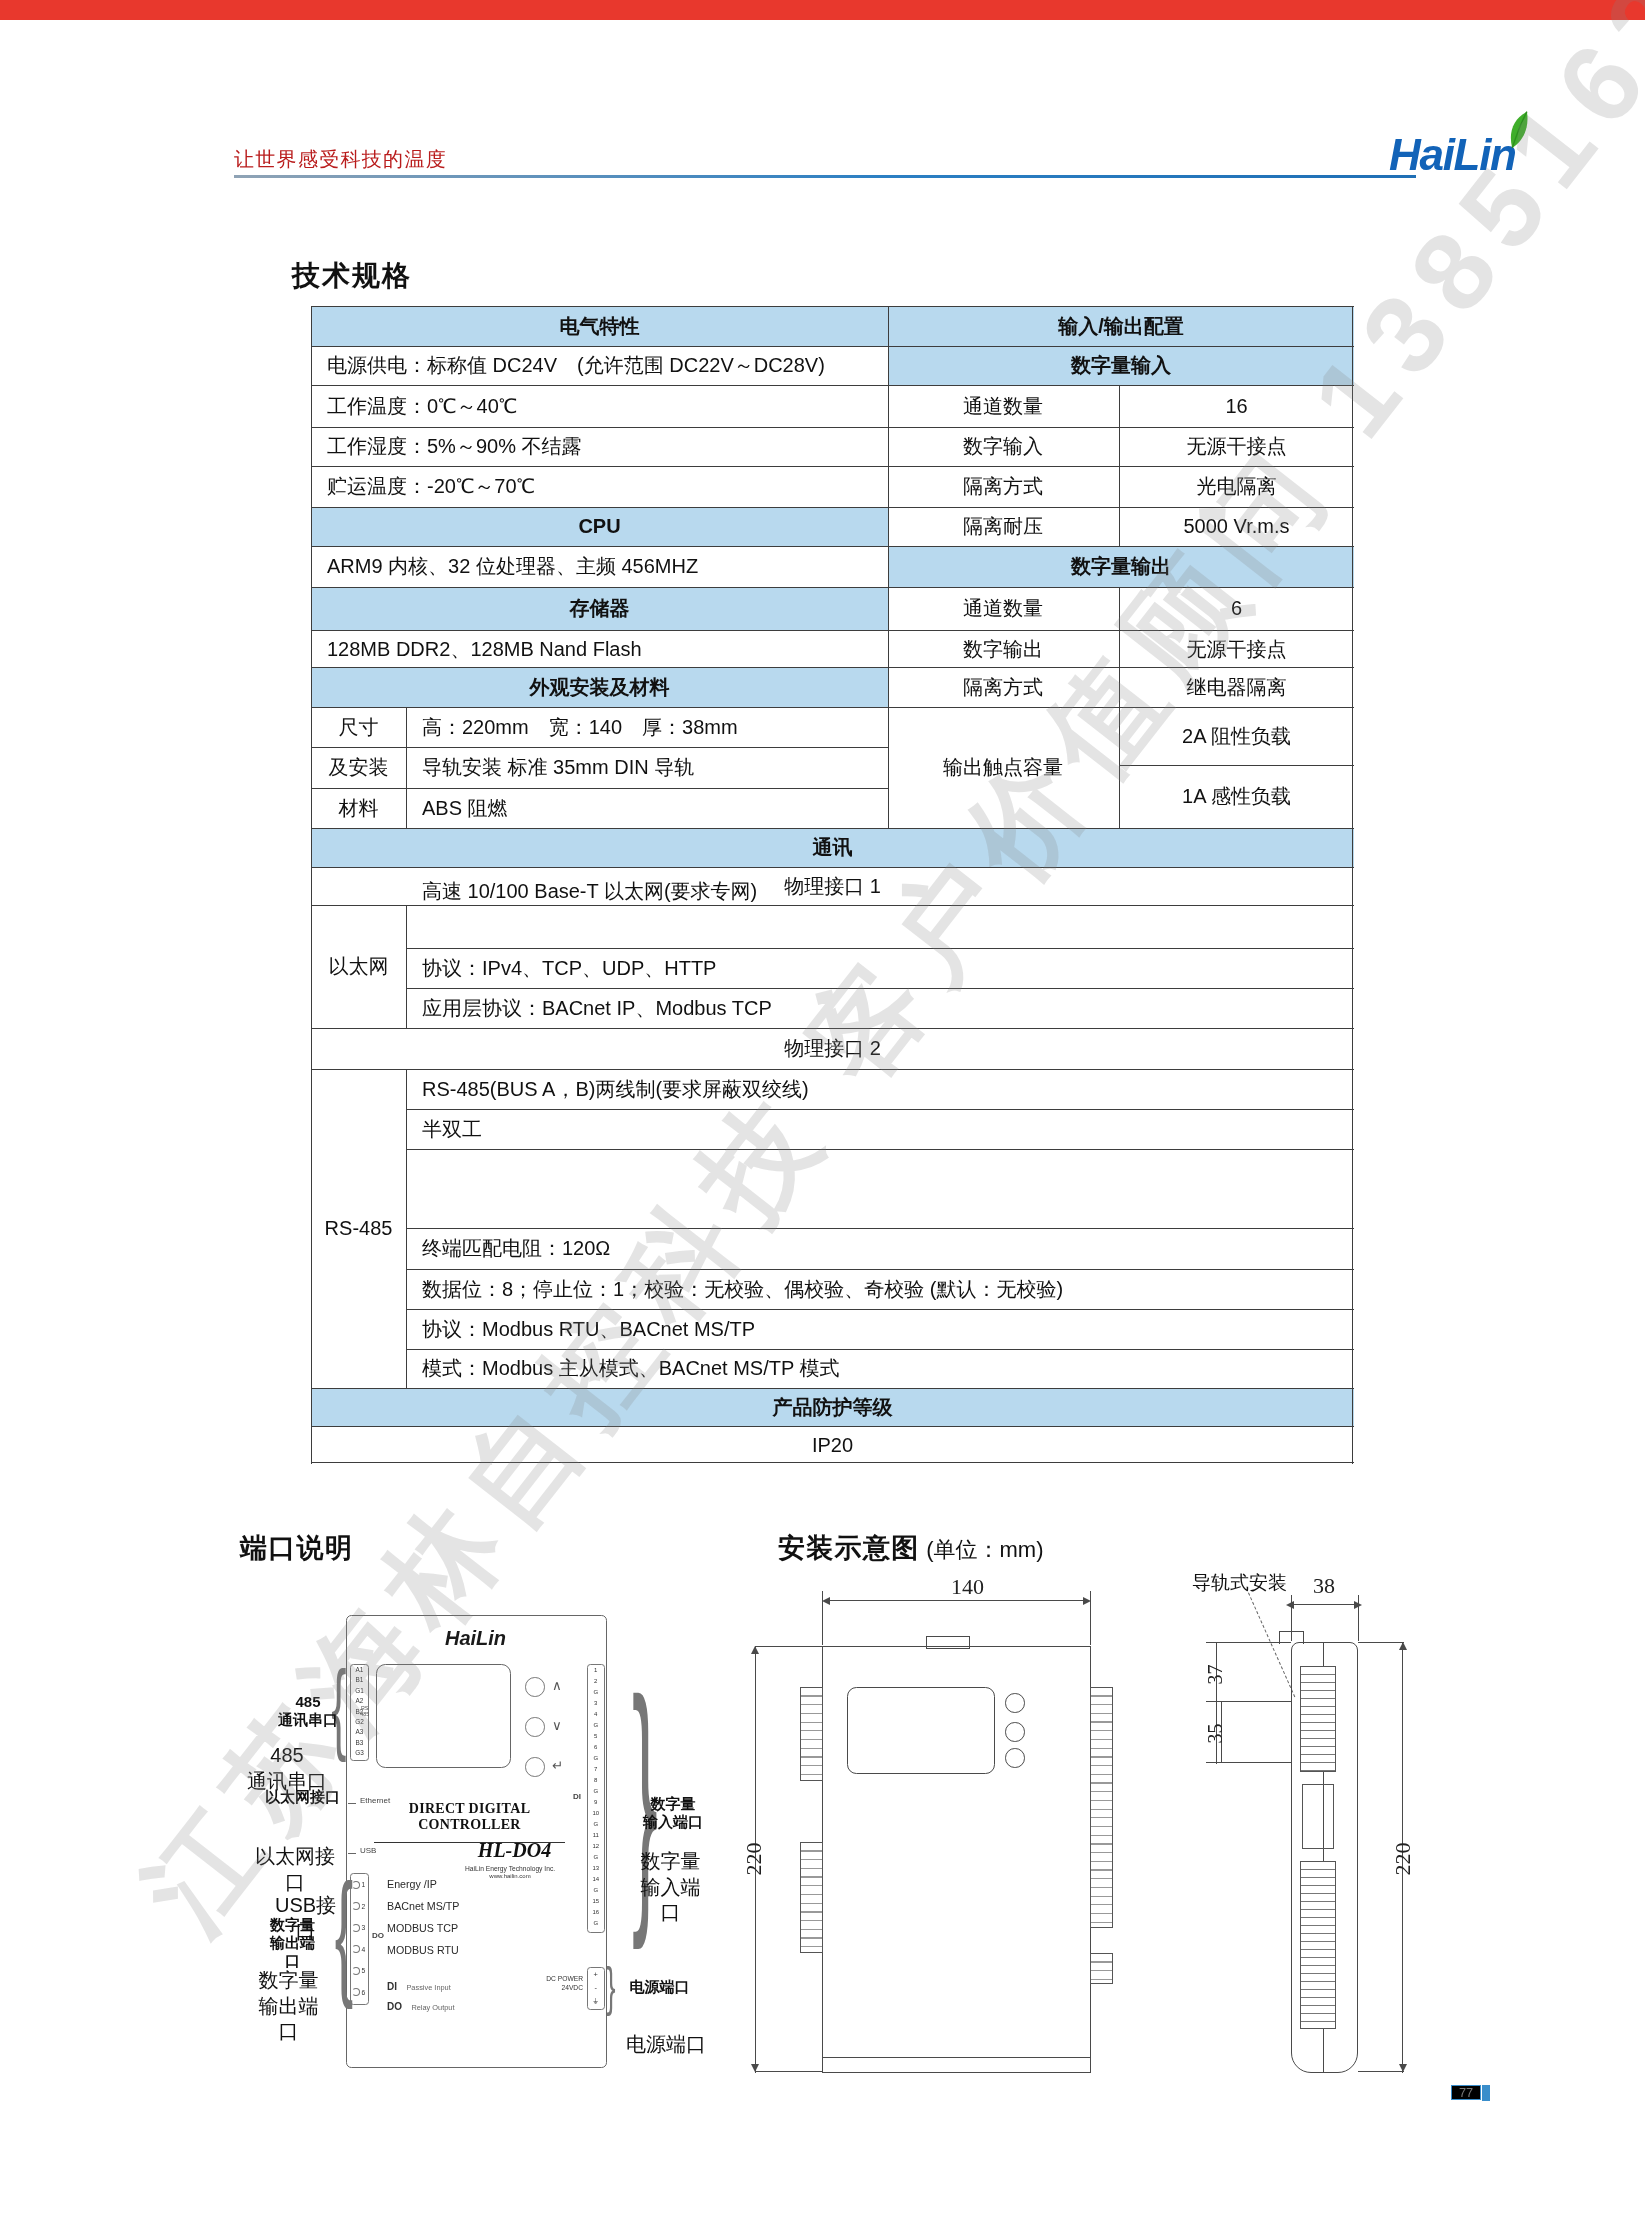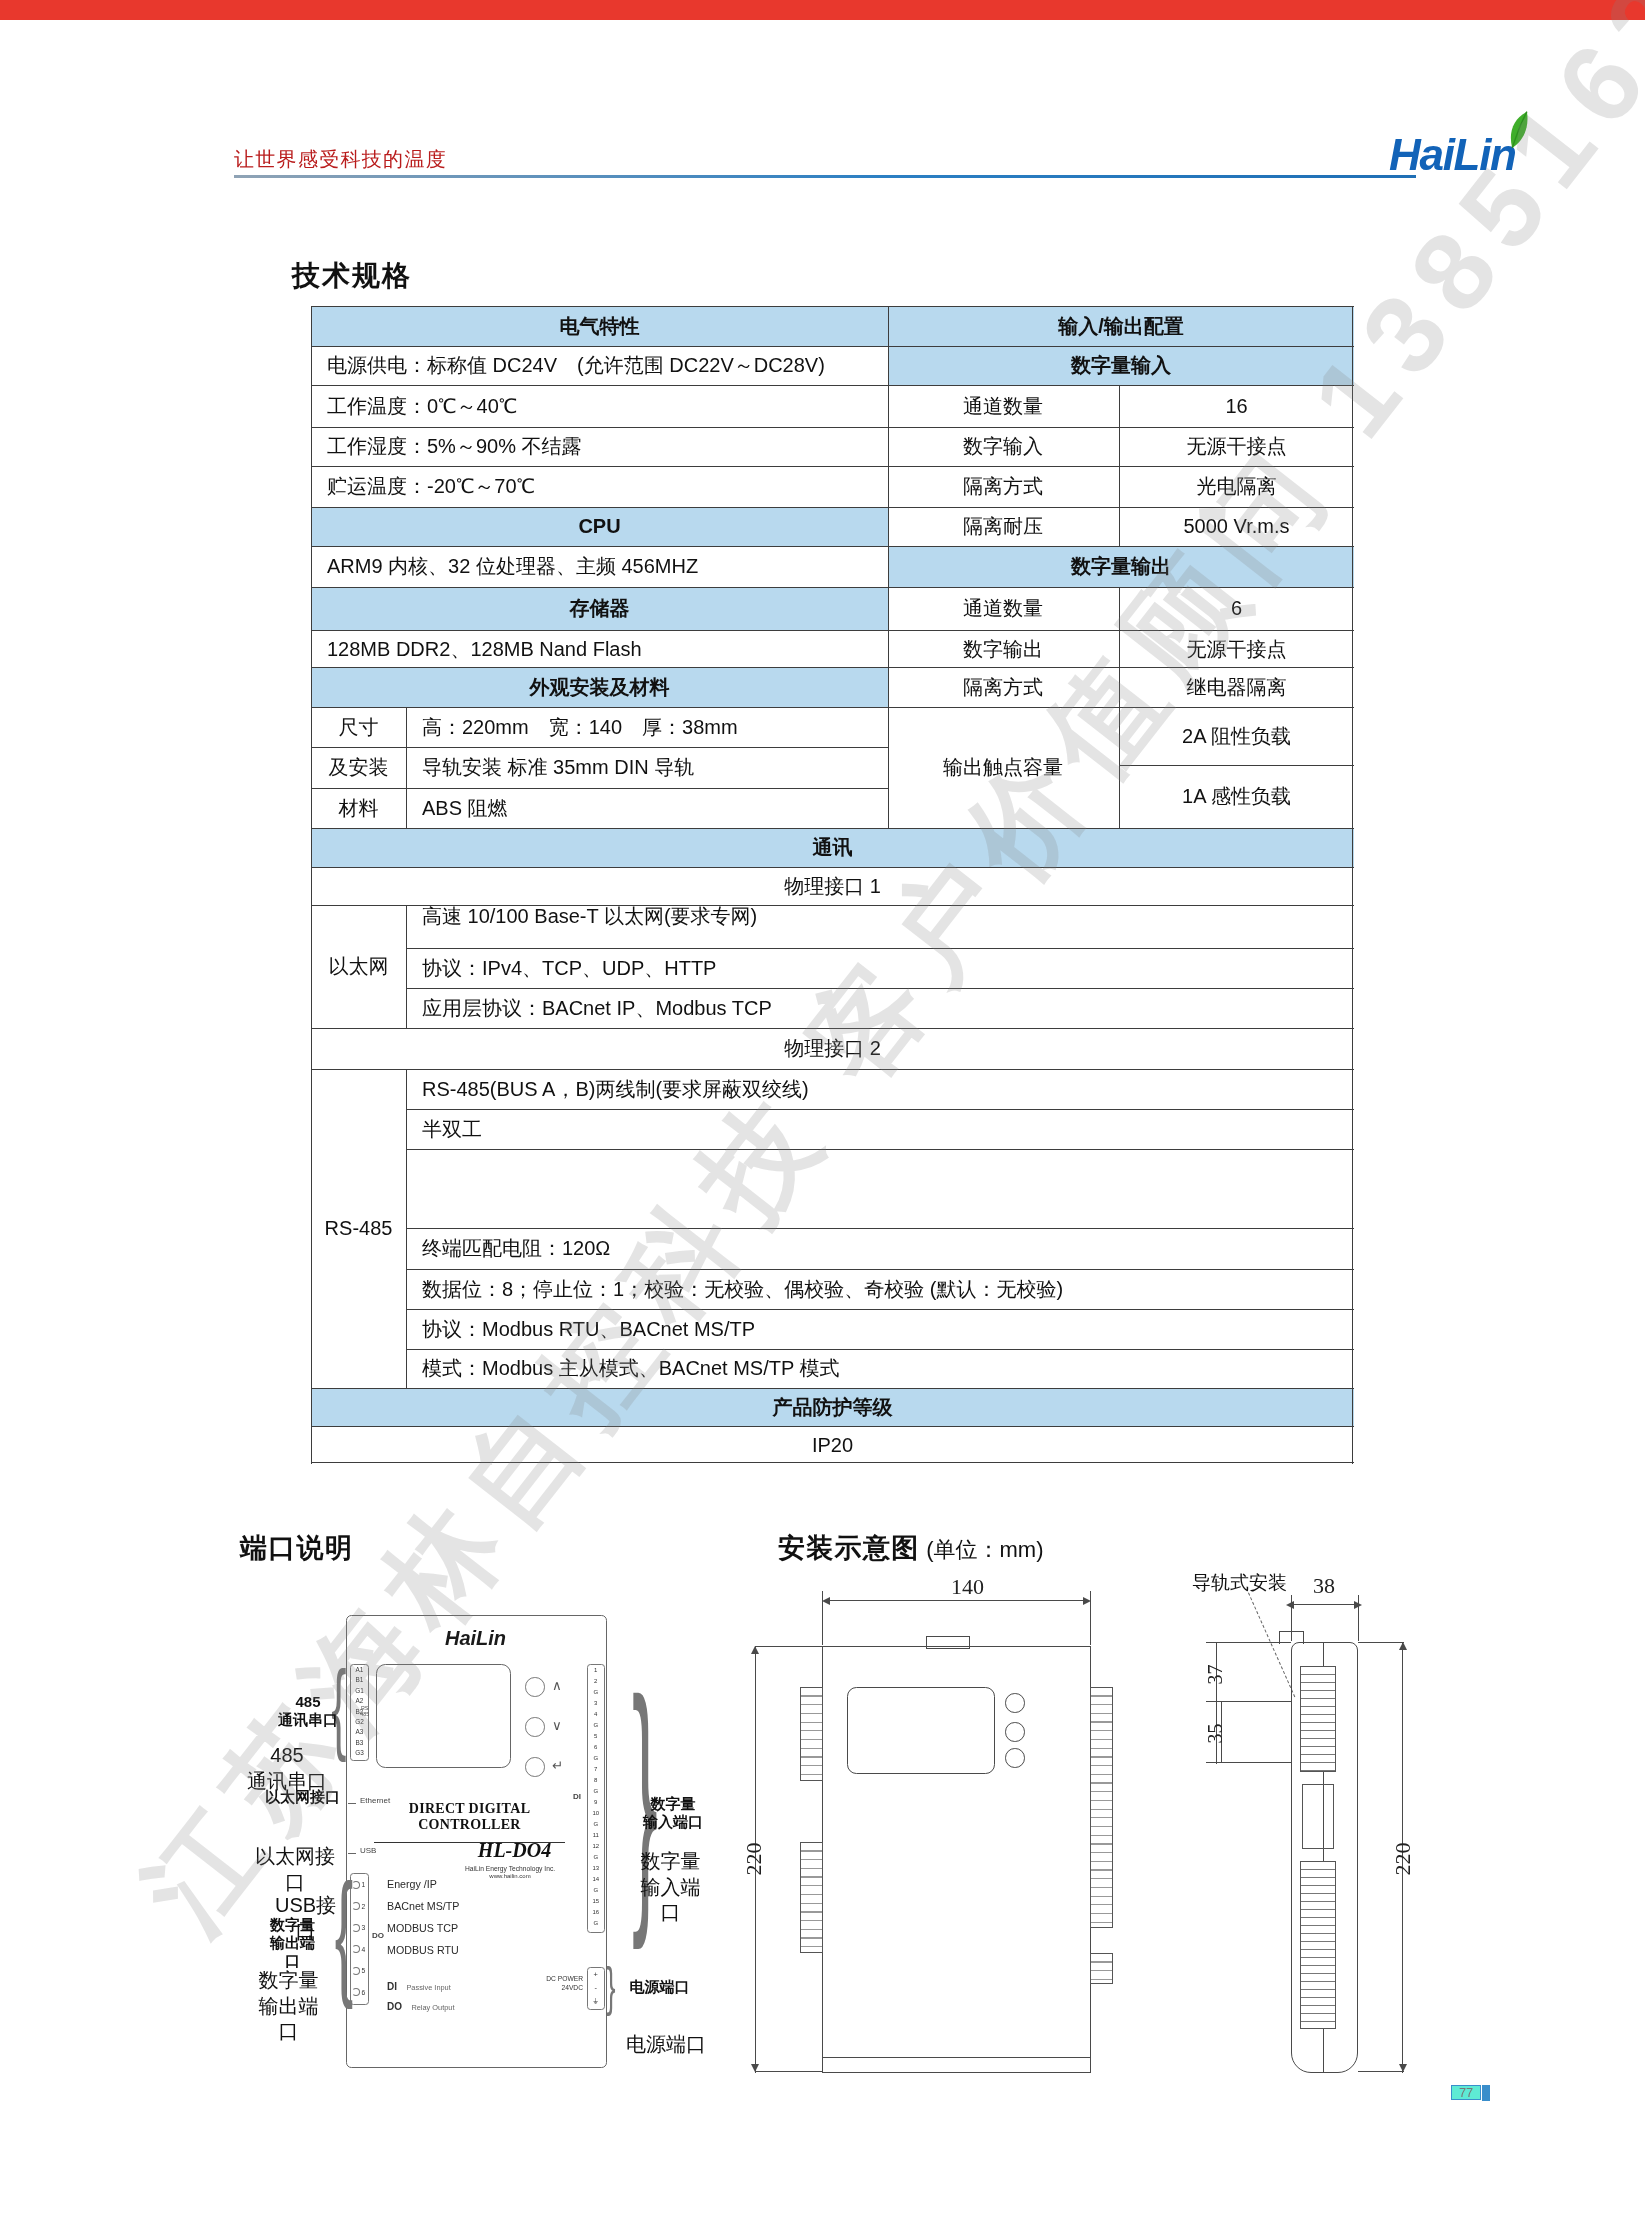--- a/index.html
+++ b/index.html
@@ -104,21 +104,21 @@
   #sclip{position:absolute;left:540px;top:66px;width:23px;height:12px;border:1.3px solid #4a4a4a;border-bottom:none;}
   #sbracket{position:absolute;left:482px;top:136px;width:71px;height:62px;border:1.3px solid #4a4a4a;
             border-right:none;box-sizing:border-box;}
   .sstack{position:absolute;border:1.3px solid #555;box-sizing:border-box;
           background:repeating-linear-gradient(180deg,#fff 0 6.7px,#777 6.7px 8px);}
   #sleader{position:absolute;left:509px;top:28px;height:114px;border-left:1.3px dashed #666;
            transform:rotate(-24deg);transform-origin:top left;}
   
   #footer-badge{left:1451px;top:2085px;width:39px;height:16px;z-index:3;}
   #footer-badge .box{position:absolute;left:0;top:0;width:28px;height:13.4px;border:1.3px solid #3a8ecb;
-                     background:#5eead4;text-align:center;font-size:12.8px;line-height:13.4px;color:#777;}
+                     background:#000000;text-align:center;font-size:12.8px;line-height:13.4px;color:#777;}
   #footer-badge .sq{position:absolute;left:31px;top:0;width:8px;height:16px;background:#3a8ecb;}
 </style>
 </head>
 <body>
 
 <div id="page">
 
   <div class="abs" id="topbar"></div>
 
   <div class="abs" id="tagline">让世界感受科技的温度</div>
@@ -169,21 +169,21 @@
     <div class="c ctr" style="left:0;top:441px;width:95px;height:41px">及安装</div>
     <div class="c" style="left:95px;top:441px;width:482px;height:41px">导轨安装 标准 35mm DIN 导轨</div>
     <div class="c ctr" style="left:0;top:482px;width:95px;height:40px">材料</div>
     <div class="c" style="left:95px;top:482px;width:482px;height:40px">ABS 阻燃</div>
     <div class="c ctr" style="left:577px;top:401px;width:230px;height:121px">输出触点容量</div>
     <div class="c ctr" style="left:808px;top:401px;width:235px;height:58px">2A 阻性负载</div>
     <div class="c ctr" style="left:808px;top:459px;width:235px;height:63px">1A 感性负载</div>
     <div class="c blue" style="left:0;top:522px;width:1043px;height:39px">通讯</div>
     <div class="c ctr" style="left:0;top:561px;width:1043px;height:38px">物理接口 1</div>
     <div class="c ctr" style="left:0;top:599px;width:95px;height:123px">以太网</div>
-    <div class="c" style="left:95px;top:589px;width:948px;height:42px">高速 10/100 Base-T 以太网(要求专网)</div>
+    <div class="c" style="left:95px;top:564px;width:948px;height:42px">高速 10/100 Base-T 以太网(要求专网)</div>
     <div class="c" style="left:95px;top:642px;width:948px;height:40px">协议：IPv4、TCP、UDP、HTTP</div>
     <div class="c" style="left:95px;top:682px;width:948px;height:40px">应用层协议：BACnet IP、Modbus TCP</div>
     <div class="c ctr" style="left:0;top:722px;width:1043px;height:40px">物理接口 2</div>
     <div class="c ctr" style="left:0;top:763px;width:95px;height:319px">RS-485</div>
     <div class="c" style="left:95px;top:763px;width:948px;height:40px">RS-485(BUS A，B)两线制(要求屏蔽双绞线)</div>
     <div class="c" style="left:95px;top:803px;width:948px;height:40px">半双工</div>
     <div class="c" style="left:95px;top:922px;width:948px;height:40px">终端匹配电阻：120Ω</div>
     <div class="c" style="left:95px;top:963px;width:948px;height:40px">数据位：8；停止位：1；校验：无校验、偶校验、奇校验 (默认：无校验)</div>
     <div class="c" style="left:95px;top:1003px;width:948px;height:40px">协议：Modbus RTU、BACnet MS/TP</div>
     <div class="c" style="left:95px;top:1043px;width:948px;height:38px">模式：Modbus 主从模式、BACnet MS/TP 模式</div>

